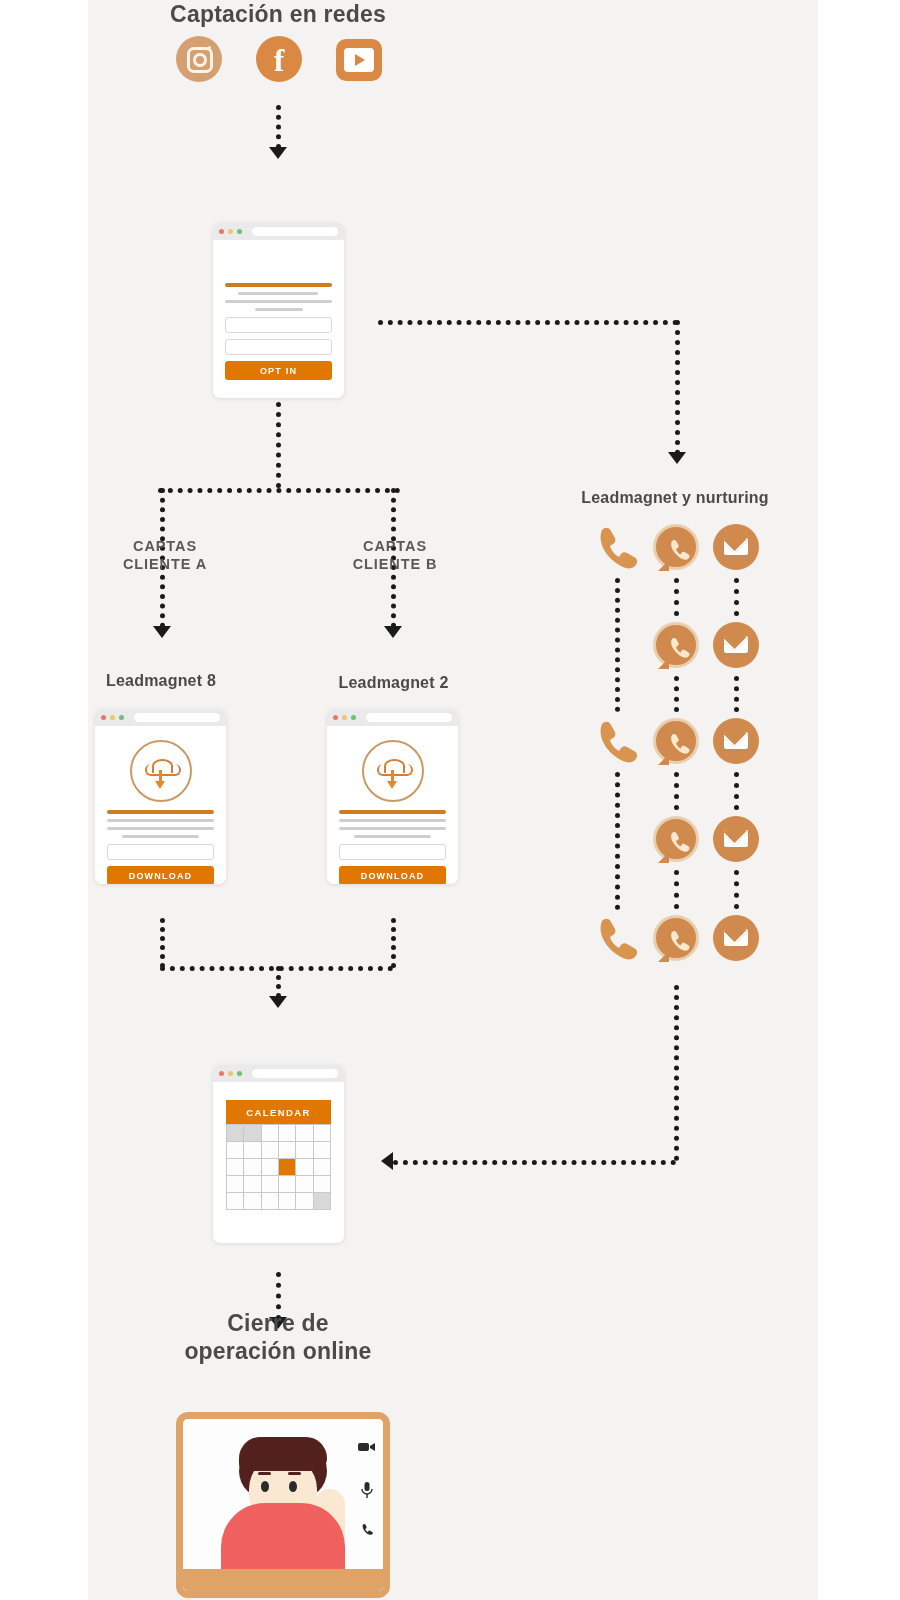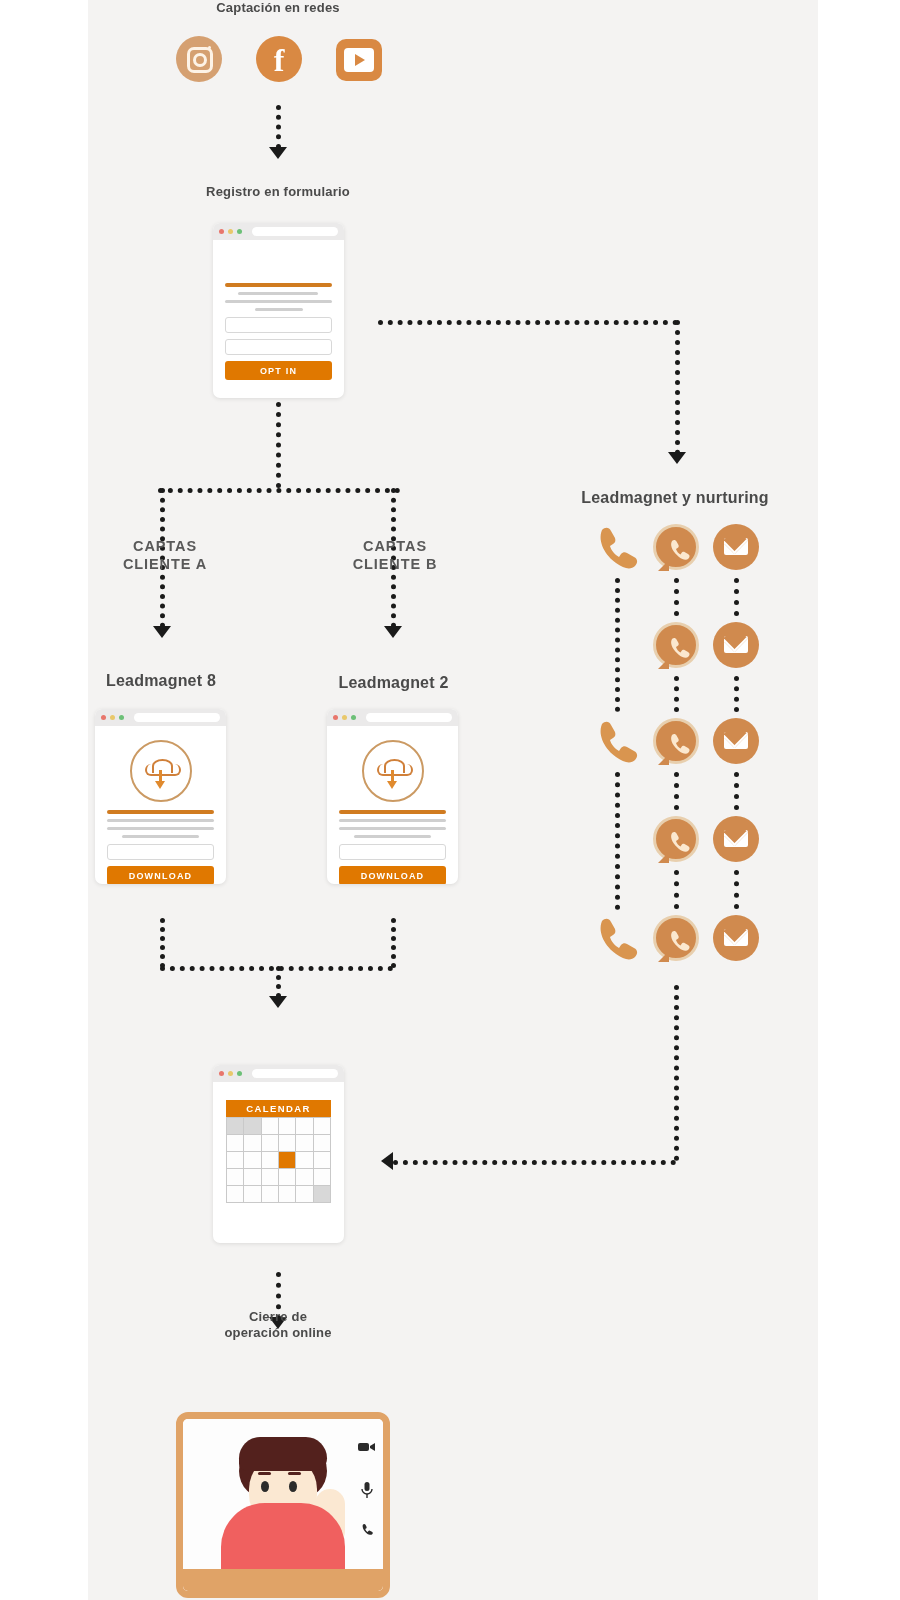--- a/index.html
+++ b/index.html
@@ -19,21 +19,21 @@
   }
   .lbl{
     position:absolute;
     color:#4a4a4a;
     font-weight:bold;
     letter-spacing:.2px;
     text-align:center;
     line-height:1.22;
     white-space:pre-line;
   }
-  .t18{font-size:13px;}
+  .t18{font-size:23px;}
   .t16{font-size:16px;}
   .t14b{font-size:14.5px;letter-spacing:.9px;color:#595959;}
 
   
   .vdot{
     position:absolute;width:0;
     border-left:5px dotted #1a1a1a;
   }
   .hdot{
     position:absolute;height:0;
@@ -92,21 +92,21 @@
   .cloud:before{content:"";position:absolute;left:0;top:5px;width:32px;height:10px;
     border:2px solid #d0803a;border-radius:8px;border-top:none;}
   .cloud:after{content:"";position:absolute;left:7px;top:0;width:17px;height:12px;
     border:2px solid #d0803a;border-radius:50% 50% 0 0;border-bottom:none;}
   .dlarrow{position:absolute;left:27px;top:28px;width:3px;height:13px;background:#e08a2e;}
   .dlarrow:after{content:"";position:absolute;left:-4px;top:11px;width:0;height:0;
     border-left:5.5px solid transparent;border-right:5.5px solid transparent;
     border-top:8px solid #e08a2e;}
 
   
-  .calhead{height:17px;background:#e07800;color:#fff;
+  .calhead{height:24px;background:#e07800;color:#fff;
     font:bold 9.5px "Liberation Sans",sans-serif;letter-spacing:1.4px;
     display:flex;align-items:center;justify-content:center;}
   .calgrid{display:grid;grid-template-columns:repeat(6,1fr);grid-auto-rows:17px;
     border-left:1px solid #c9c9c9;border-top:1px solid #c9c9c9;}
   .cell{border-right:1px solid #c9c9c9;border-bottom:1px solid #c9c9c9;background:#fdfdfd;}
   .cell.gray{background:#d8d8d8;}
   .cell.sel{background:#e07800;}
 
   
   .nic{position:absolute;width:46px;height:46px;}
@@ -163,21 +163,20 @@
       <span>f</span>
     </div>
     <div class="yt" style="margin-top:2px;">
         <span></span>
       </div>
   </div>
 
   <div class="vdot" style="left:276px;top:105px;height:44px;"></div>
   <div class="arrow-d" style="left:269px;top:147px;"></div>
 
-  <div class="lbl t18" style="left:88px;top:184px;width:380px;">Registro en formulario</div>
 
   <div class="mock" style="left:213px;top:223px;width:131px;height:175px;">
     <div class="bar">
       <span class="dot dr"></span>
       <span class="dot dy"></span>
       <span class="dot dg"></span>
       <span class="urlbar"></span>
     </div>
     <div class="body" style="padding-top:38px;">
       <div class="line orange"></div>

